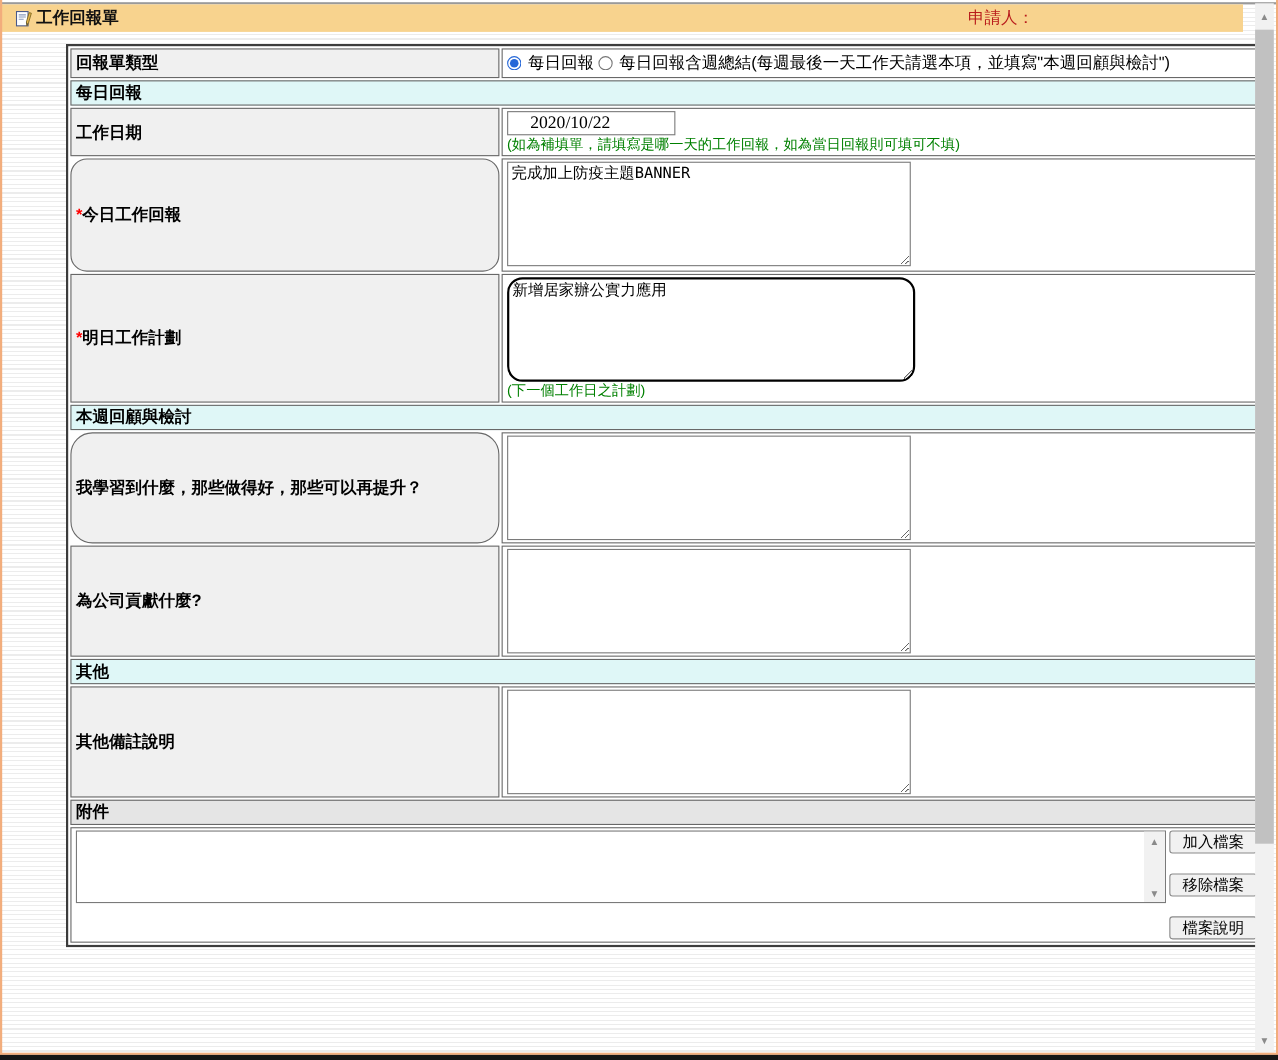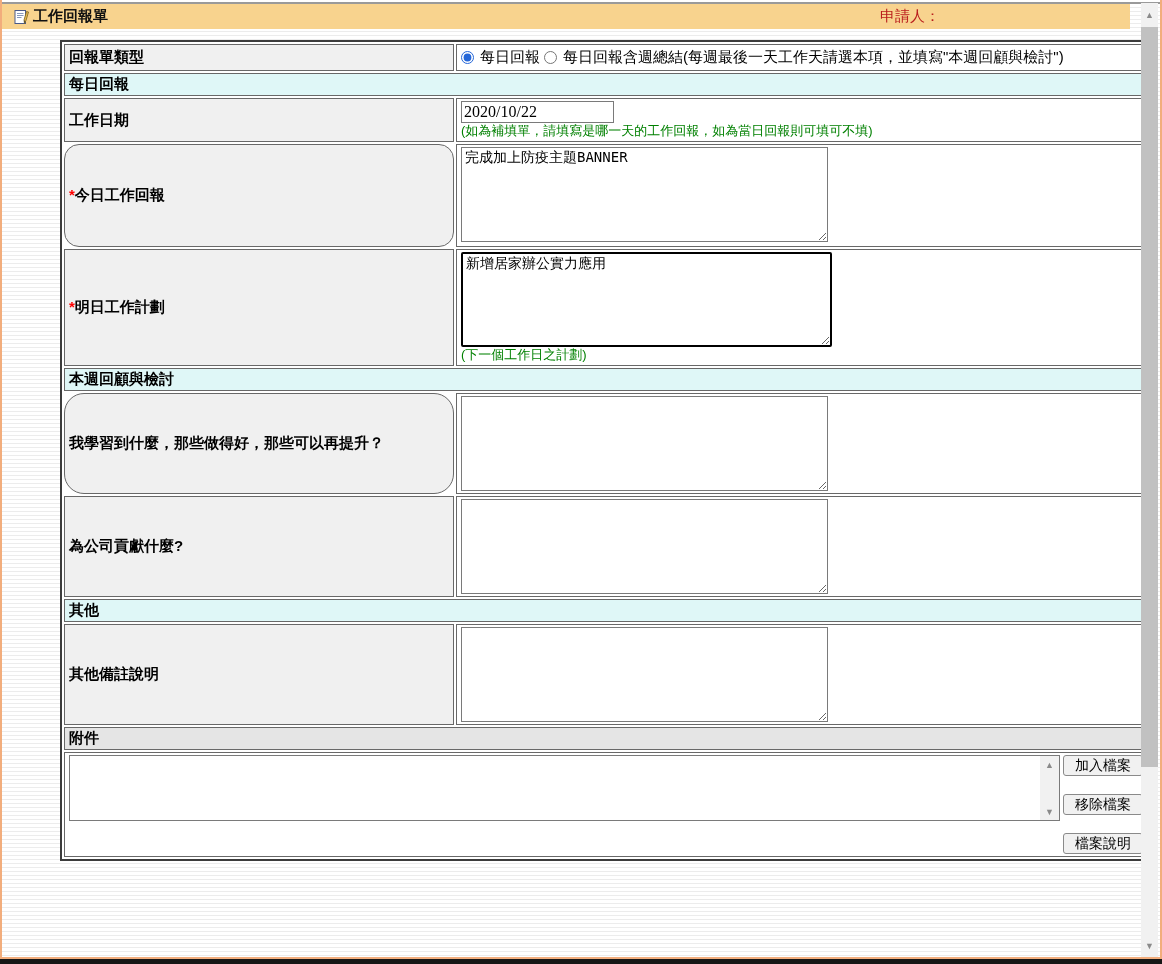--- a/index.html
+++ b/index.html
@@ -45,25 +45,25 @@
   td.section-gray { background:#e5e5e5; font-weight:bold; height:22px; padding:1px 4px; }
   .star { color:#ff0000; font-weight:bold; }
   .note { color:#008000; font-size:13px; line-height:16px; display:block; }
 
   textarea.box {
     width:367px; height:95px; resize:both;
     border:1px solid #7a7a7a; background:#fff;
     font-family:"DejaVu Sans Mono","Liberation Mono",monospace;
     font-size:14px; padding:1px 3px; display:block; outline:none;
   }
-  textarea.box.focused { border:2px solid #000; border-radius:2px; width:371px; }
+  textarea.box.focused { border:2px solid #000; border-radius:14px; width:371px; }
   input.datebox {
     width:153px; height:22px; border:1px solid #7a7a7a; background:#fff;
     font-family:"Liberation Serif","DejaVu Serif",serif; font-size:16px;
-    padding:0 2px; display:block; outline:none;
+    padding:0 20px; display:block; outline:none;
   }
   .radio-line { display:flex; align-items:center; gap:4px; padding:1px 0; }
   .radio-line input[type=radio]{ accent-color:#2567d8; width:13px; height:13px; margin:0 2px 0 0; }
   .radio-line label { font-size:15px; }
 
   
   .attach-wrap { display:flex; align-items:flex-start; }
   .attach-list {
     flex:1 1 auto; height:66px; border:1px solid #7a7a7a; background:#fff;
     position:relative; margin-right:3px;

